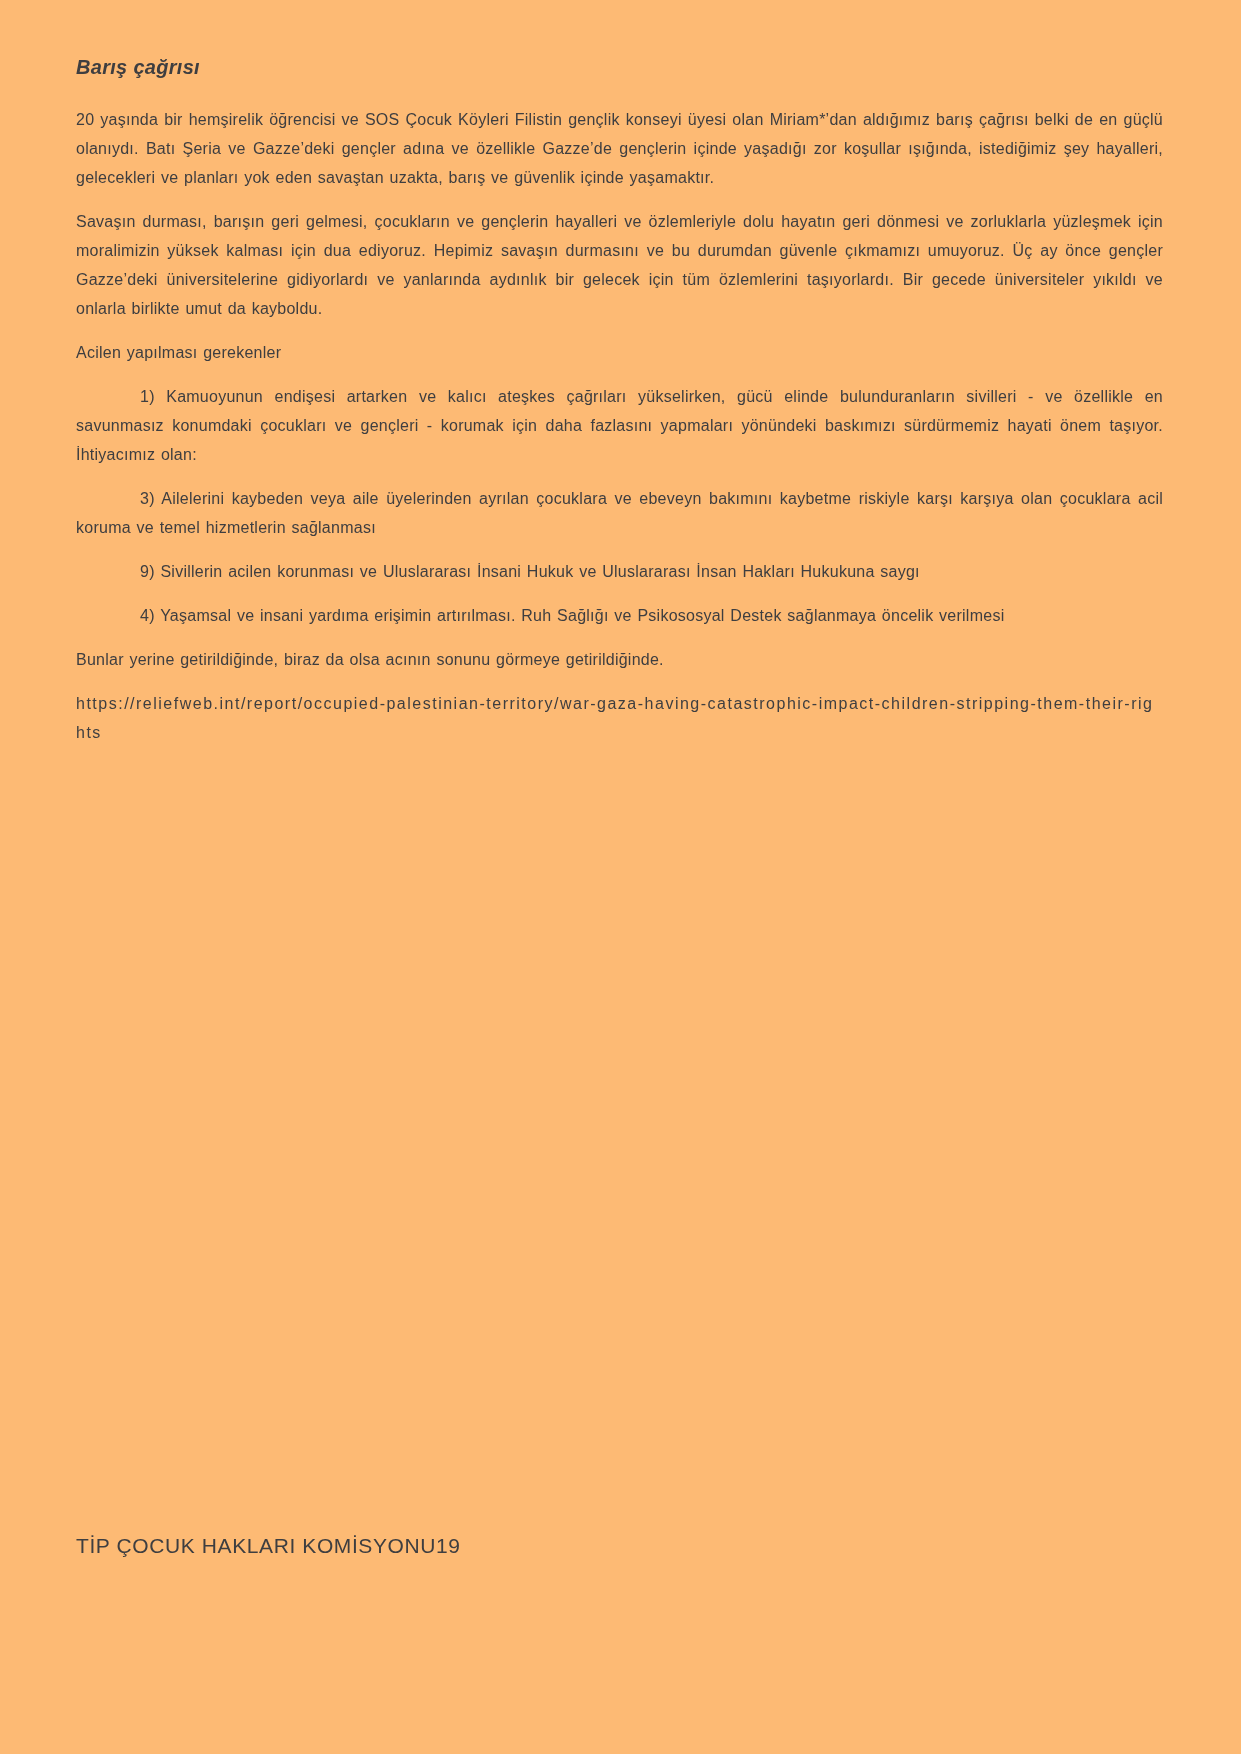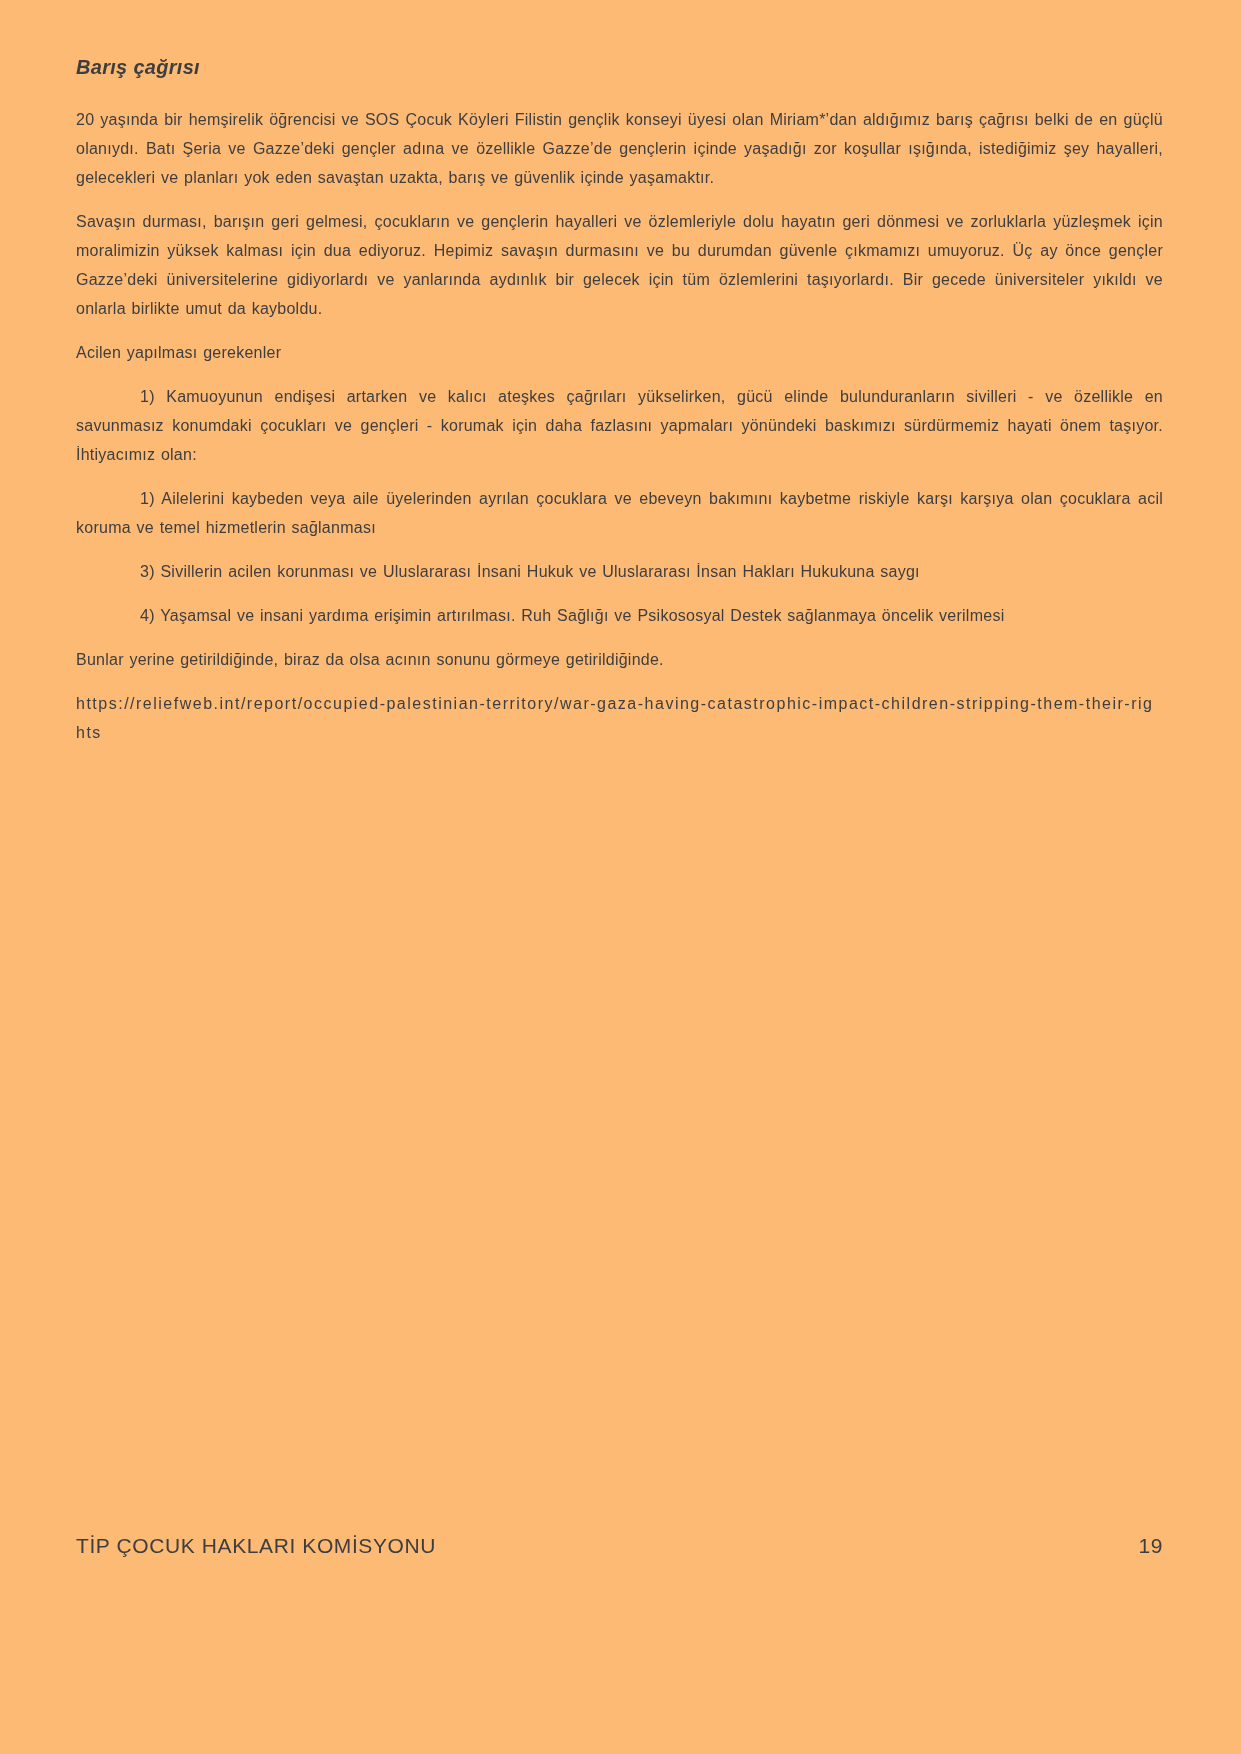--- a/index.html
+++ b/index.html
@@ -41,21 +41,21 @@
     letter-spacing: 1.5px;
     overflow-wrap: anywhere;
     word-break: break-all;
   }
   .footer {
     position: absolute;
     left: 76px;
     right: 78px;
     top: 1534px;
     display: flex;
-    justify-content: space-between;
+    justify-content: flex-start;
     align-items: baseline;
     font-size: 21px;
     letter-spacing: 0.6px;
     color: #3e3e40;
   }
 </style>
 </head>
 <body>
 
 <div class="page">
@@ -63,23 +63,23 @@
   <h2 class="heading">Barış çağrısı</h2>
 
   <p class="para">20 yaşında bir hemşirelik öğrencisi ve SOS Çocuk Köyleri Filistin gençlik konseyi üyesi olan Miriam*’dan aldığımız barış çağrısı belki de en güçlü olanıydı. Batı Şeria ve Gazze’deki gençler adına ve özellikle Gazze’de gençlerin içinde yaşadığı zor koşullar ışığında, istediğimiz şey hayalleri, gelecekleri ve planları yok eden savaştan uzakta, barış ve güvenlik içinde yaşamaktır.</p>
 
   <p class="para">Savaşın durması, barışın geri gelmesi, çocukların ve gençlerin hayalleri ve özlemleriyle dolu hayatın geri dönmesi ve zorluklarla yüzleşmek için moralimizin yüksek kalması için dua ediyoruz. Hepimiz savaşın durmasını ve bu durumdan güvenle çıkmamızı umuyoruz. Üç ay önce gençler Gazze’deki üniversitelerine gidiyorlardı ve yanlarında aydınlık bir gelecek için tüm özlemlerini taşıyorlardı. Bir gecede üniversiteler yıkıldı ve onlarla birlikte umut da kayboldu.</p>
 
   <p class="para">Acilen yapılması gerekenler</p>
 
   <p class="para indent">1) Kamuoyunun endişesi artarken ve kalıcı ateşkes çağrıları yükselirken, gücü elinde bulunduranların sivilleri - ve özellikle en savunmasız konumdaki çocukları ve gençleri - korumak için daha fazlasını yapmaları yönündeki baskımızı sürdürmemiz hayati önem taşıyor. İhtiyacımız olan:</p>
 
-  <p class="para indent">1) Ailelerini kaybeden veya aile üyelerinden ayrılan çocuklara ve ebeveyn bakımını kaybetme riskiyle karşı karşıya olan çocuklara acil koruma ve temel hizmetlerin sağlanması</p>
+  <p class="para indent">3) Ailelerini kaybeden veya aile üyelerinden ayrılan çocuklara ve ebeveyn bakımını kaybetme riskiyle karşı karşıya olan çocuklara acil koruma ve temel hizmetlerin sağlanması</p>
 
-  <p class="para indent">3) Sivillerin acilen korunması ve Uluslararası İnsani Hukuk ve Uluslararası İnsan Hakları Hukukuna saygı</p>
+  <p class="para indent">9) Sivillerin acilen korunması ve Uluslararası İnsani Hukuk ve Uluslararası İnsan Hakları Hukukuna saygı</p>
 
   <p class="para indent">4) Yaşamsal ve insani yardıma erişimin artırılması. Ruh Sağlığı ve Psikososyal Destek sağlanmaya öncelik verilmesi</p>
 
   <p class="para">Bunlar yerine getirildiğinde, biraz da olsa acının sonunu görmeye getirildiğinde.</p>
 
 
   <p class="para url">https://reliefweb.int/report/occupied-palestinian-territory/war-gaza-having-catastrophic-impact-children-stripping-them-their-rights</p>
 
   <div class="footer">
     <span>TİP ÇOCUK HAKLARI KOMİSYONU</span>

